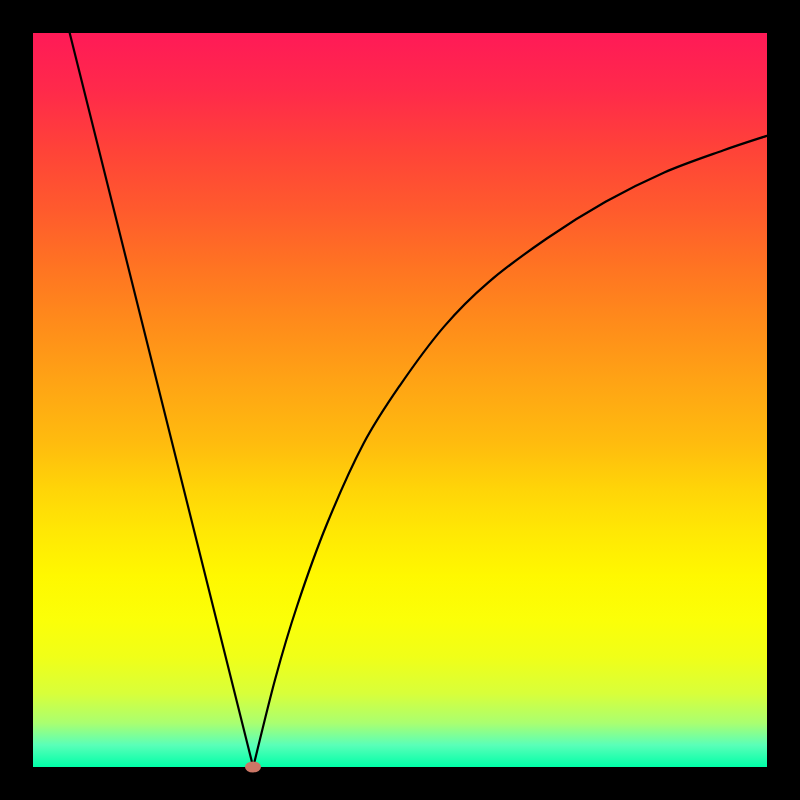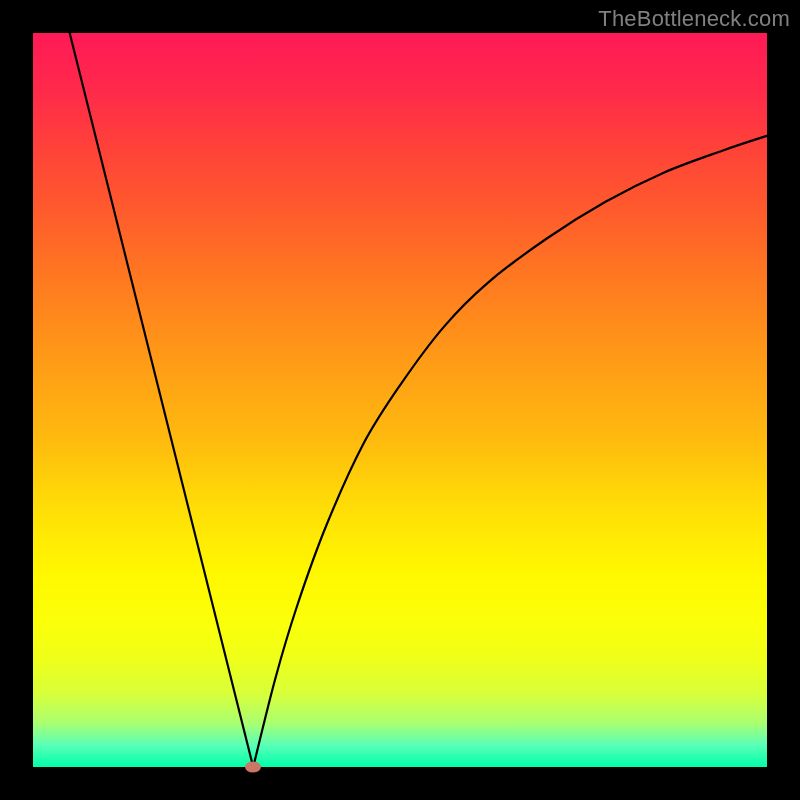--- a/index.html
+++ b/index.html
@@ -67,21 +67,20 @@
     height: 11px;
     background: #cc7766;
     border-radius: 50% / 50%;
     transform: translate(-50%, -50%);
   }
 </style>
 </head>
 <body>
 
 <div class="frame">
-  <div class="watermark">TheBottleneck.com</div>
 
   <div class="plot-area">
     <svg class="curve" viewBox="0 0 734 734" preserveAspectRatio="none">
       <path id="left-path" fill="none" stroke="#000" stroke-width="2.2" stroke-linecap="round" d="M 36.7 0 L 220.2 734"></path>
       <path id="right-path" fill="none" stroke="#000" stroke-width="2.2" stroke-linecap="round" d="M 220.2 734 C 223.87 719.3199999999999, 234.88 672.8333333333333, 242.22 645.92 C 249.56 619.0066666666667, 255.67666666666668 598.21, 264.24 572.52 C 272.80333333333334 546.8299999999999, 282.59000000000003 518.6933333333333, 293.6 491.78 C 304.61 464.8666666666667, 318.06666666666666 434.28333333333336, 330.3 411.04 C 342.53333333333336 387.7966666666667, 353.54333333333335 371.8933333333333, 367 352.32 C 380.45666666666665 332.74666666666667, 396.36 310.7266666666667, 411.04 293.6 C 425.72 276.47333333333336, 437.9533333333333 264.24, 455.08 249.56 C 472.20666666666665 234.88, 494.22666666666663 218.97666666666666, 513.8 205.51999999999998 C 533.3733333333333 192.0633333333333, 552.9466666666666 179.82999999999996, 572.52 168.81999999999994 C 592.0933333333334 157.80999999999992, 611.6666666666667 148.02333333333323, 631.24 139.45999999999992 C 650.8133333333333 130.89666666666662, 672.8333333333333 123.55666666666671, 689.9599999999999 117.44000000000005 C 707.0866666666666 111.3233333333334, 726.66 105.20666666666666, 734 102.75999999999999"></path>
     </svg>
     <div id="marker" class="marker" style="left: 220.2px; top: 734px;"></div>
   </div>
 </div>
 

